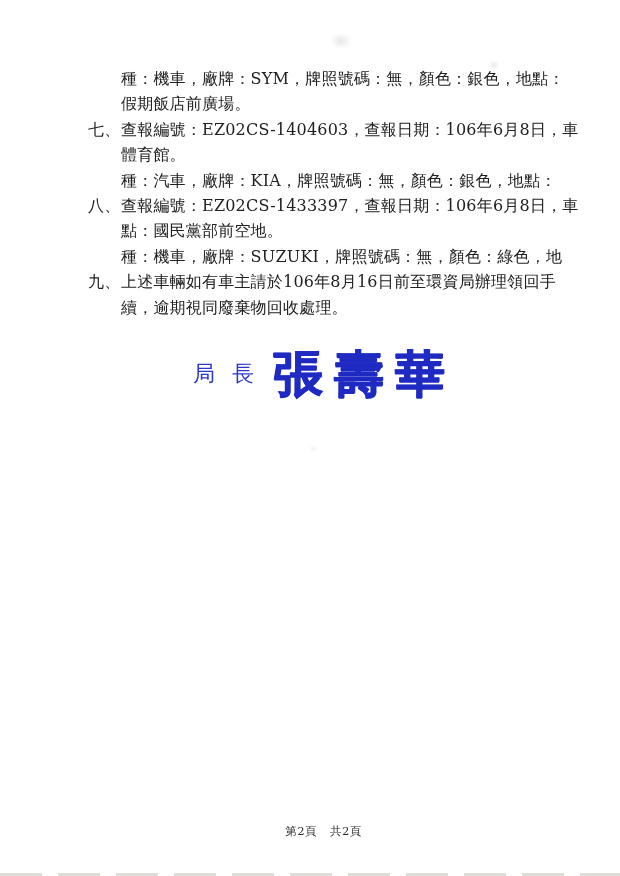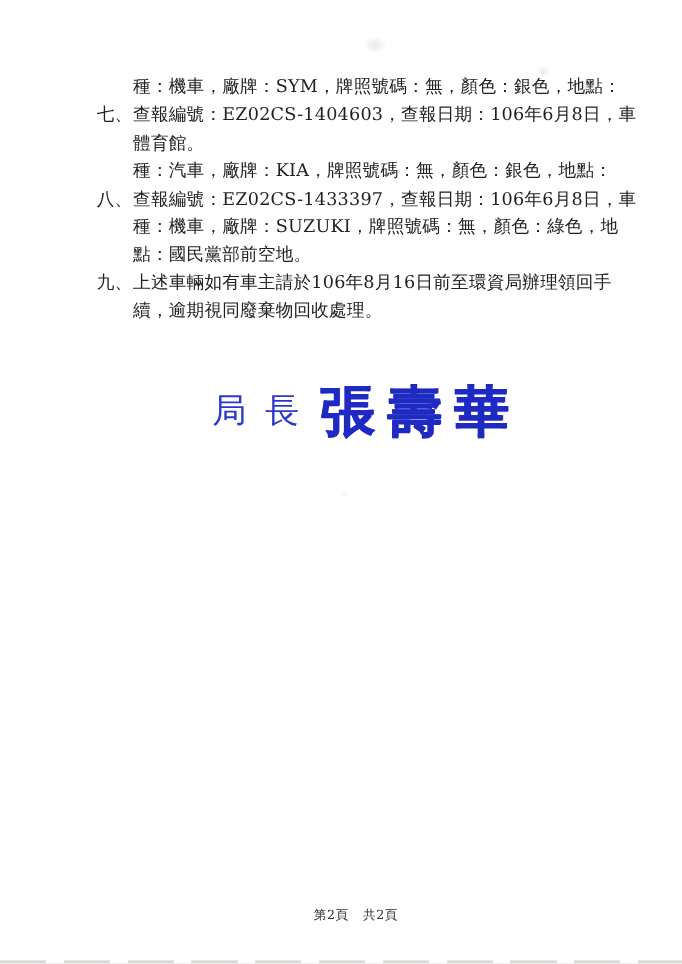--- a/index.html
+++ b/index.html
@@ -42,21 +42,21 @@
   
   .signature-row {
     position: absolute;
     left: 193px;
     top: 339px;
     height: 70px;
     display: flex;
     align-items: center;
   }
   .sig-title {
-    font-size: 31px;
+    font-size: 22px;
     letter-spacing: 17px;
     color: #2c38cc;
     font-weight: 500;
   }
   .sig-name {
     font-size: 50px;
     font-weight: bold;
     letter-spacing: 11px;
     color: #1f2ac2;
     text-shadow: 0.7px 0 0 currentColor, -0.4px 0 0 currentColor, 0 0.5px 0 currentColor;
@@ -110,42 +110,46 @@
 
 <div class="page">
 
   <div class="text-block">
 
     <div class="doc-line">
       <span class="line-number"></span>
       <span class="line-text">種：機車，廠牌：SYM，牌照號碼：無，顏色：銀色，地點：</span>
     </div>
     <div class="doc-line">
+      <span class="line-number"></span>
+      <span class="line-text">假期飯店前廣場。</span>
+    </div>
+    <div class="doc-line">
       <span class="line-number">七、</span>
       <span class="line-text">查報編號：EZ02CS-1404603，查報日期：106年6月8日，車</span>
     </div>
     <div class="doc-line">
       <span class="line-number"></span>
       <span class="line-text">體育館。</span>
     </div>
     <div class="doc-line">
       <span class="line-number"></span>
       <span class="line-text">種：汽車，廠牌：KIA，牌照號碼：無，顏色：銀色，地點：</span>
     </div>
     <div class="doc-line">
       <span class="line-number">八、</span>
       <span class="line-text">查報編號：EZ02CS-1433397，查報日期：106年6月8日，車</span>
     </div>
     <div class="doc-line">
       <span class="line-number"></span>
-      <span class="line-text">種：機車，廠牌：SUZUKI，牌照號碼：無，顏色：綠色，地</span>
+      <span class="line-text">點：國民黨部前空地。</span>
     </div>
     <div class="doc-line">
       <span class="line-number"></span>
-      <span class="line-text">點：國民黨部前空地。</span>
+      <span class="line-text">種：機車，廠牌：SUZUKI，牌照號碼：無，顏色：綠色，地</span>
     </div>
     <div class="doc-line">
       <span class="line-number">九、</span>
       <span class="line-text">上述車輛如有車主請於106年8月16日前至環資局辦理領回手</span>
     </div>
     <div class="doc-line">
       <span class="line-number"></span>
       <span class="line-text">續，逾期視同廢棄物回收處理。</span>
     </div>
 

